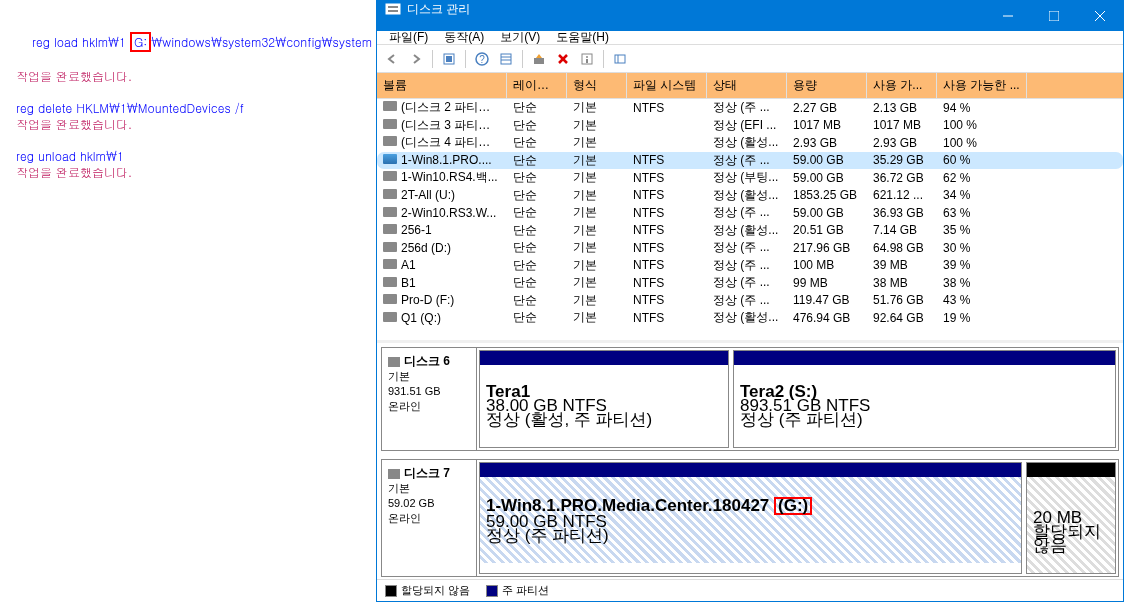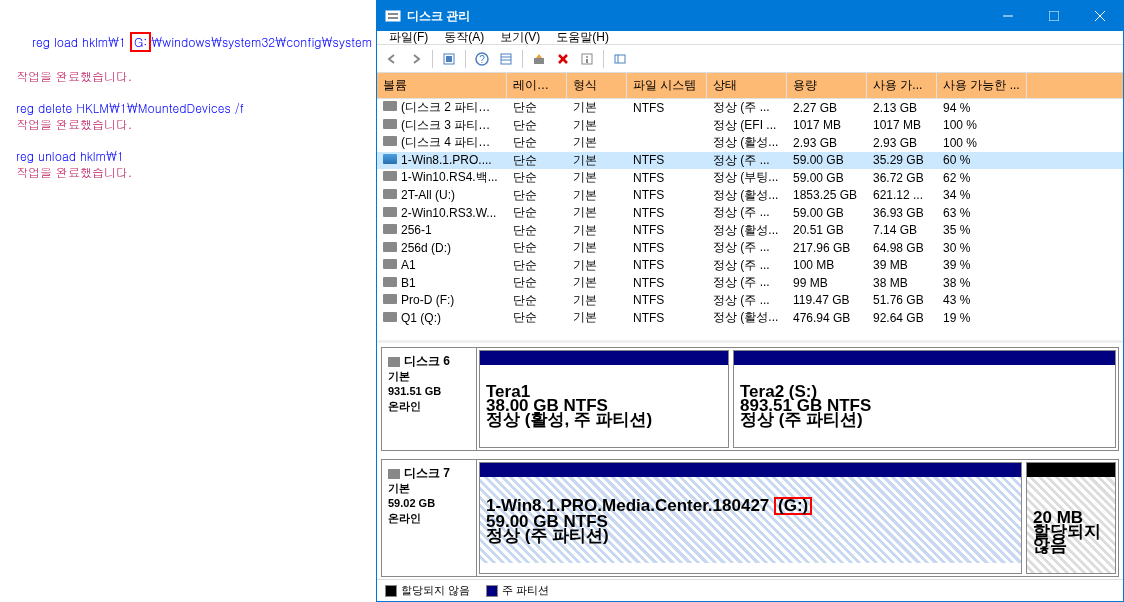--- a/index.html
+++ b/index.html
@@ -5,54 +5,54 @@
 * { box-sizing: border-box; margin: 0; padding: 0; }
 body { font-family: "Segoe UI", "Malgun Gothic", sans-serif; font-size: 12px; background: #fff; width: 1124px; height: 602px; position: relative; overflow: hidden; }
 
 .cmd-area { position: absolute; left: 0; top: 0; width: 375px; height: 602px; padding: 16px; font-family: "Gulim", monospace; font-size: 12px; line-height: 16px; }
 .cmd-line { white-space: pre; }
 .cmd-blue { color: #0000ff; }
 .cmd-black { color: #be185d; }
 .red-box { border: 2px solid #ff0000; padding: 0 2px; display: inline-block; }
 
 .dm-window { position: absolute; left: 376px; top: 0; width: 748px; height: 602px; border: 1px solid #0078d7; display: flex; flex-direction: column; background: #fff; }
-.titlebar { background: #0078d7; color: #fff; height: 30px; display: flex; align-items: center; padding-left: 8px; font-weight: bold; }
+.titlebar { background: #0078d7; color: #fff; height: 30px; display: flex; align-items: flex-start; padding-left: 8px; }
 .titlebar-icon { width: 16px; height: 16px; margin-right: 6px; display: inline-flex; align-items: center; justify-content: center; }
 .titlebar-title { flex: 1; font-size: 12px; }
 .titlebar-btns { display: flex; height: 100%; }
 .titlebar-btn { width: 46px; display: flex; align-items: center; justify-content: center; color: #fff; cursor: pointer; }
 
 .menubar { height: 14px; display: flex; align-items: center; padding: 0 4px; border-bottom: 1px solid #ddd; }
 .menubar-item { padding: 2px 8px; cursor: pointer; }
 
 .toolbar { height: 28px; display: flex; align-items: center; padding: 0 4px; gap: 2px; border-bottom: 1px solid #ddd; }
 .tb-btn { width: 22px; height: 22px; display: flex; align-items: center; justify-content: center; cursor: pointer; border: 1px solid transparent; }
 .tb-sep { width: 1px; height: 18px; background: #ccc; margin: 0 3px; }
 
 .content { flex: 1; display: flex; flex-direction: column; overflow: hidden; }
 .volume-list { height: 270px; overflow-y: scroll; border-bottom: 3px solid #f0f0f0; }
 .vol-header { display: flex; background: #fdba74; border-bottom: 1px solid #e0e0e0; position: sticky; top: 0; }
 .vol-header-cell { padding: 4px 6px; border-right: 1px solid #e0e0e0; font-size: 12px; overflow: hidden; white-space: nowrap; text-overflow: ellipsis; }
 .vol-row { display: flex; height: 17.5px; align-items: center; cursor: pointer; }
-.vol-row.selected { background: #cce8ff; }
+.vol-row.selected { background: #cce8ff; border-radius: 7px; }
 .vol-cell { padding: 1px 6px; overflow: hidden; white-space: nowrap; text-overflow: ellipsis; font-size: 12px; }
 .vol-icon { width: 14px; height: 10px; background: #888; margin-right: 4px; display: inline-block; border-radius: 1px; }
 .vol-icon.blue { background: linear-gradient(#4aa0e0, #2a70b0); }
 
 .c-vol { width: 130px; }
 .c-layout { width: 60px; }
 .c-type { width: 60px; }
 .c-fs { width: 80px; }
 .c-status { width: 80px; }
 .c-cap { width: 80px; }
 .c-free { width: 70px; }
 .c-pct { width: 90px; }
 
 .disk-panel { flex: 1; overflow-y: auto; padding: 4px; background: #fff; }
-.disk-row { display: flex; margin-bottom: 8px; border: 1px solid #888; font-weight: bold; }
+.disk-row { display: flex; margin-bottom: 8px; border: 1px solid #888; }
 .disk-info { width: 95px; padding: 6px; border-right: 1px solid #888; font-size: 11px; line-height: 15px; }
 .disk-info b { font-size: 12px; }
 .disk-parts { flex: 1; display: flex; }
 .disk-part { border: 1px solid #888; margin: 2px; position: relative; }
 .disk-part-header { height: 14px; background: #000080; }
 .disk-part-header.black { background: #000; }
 .disk-part-body { padding: 20px 6px; font-size: 17px; line-height: 14px; min-height: 58px; }
 .disk-part.hatched .disk-part-body { background: repeating-linear-gradient(45deg, #fff, #fff 3px, #c8d8f0 3px, #c8d8f0 6px); }
 .disk-part.hatched-gray .disk-part-body { background: repeating-linear-gradient(45deg, #fff, #fff 3px, #ddd 3px, #ddd 6px); }
 

